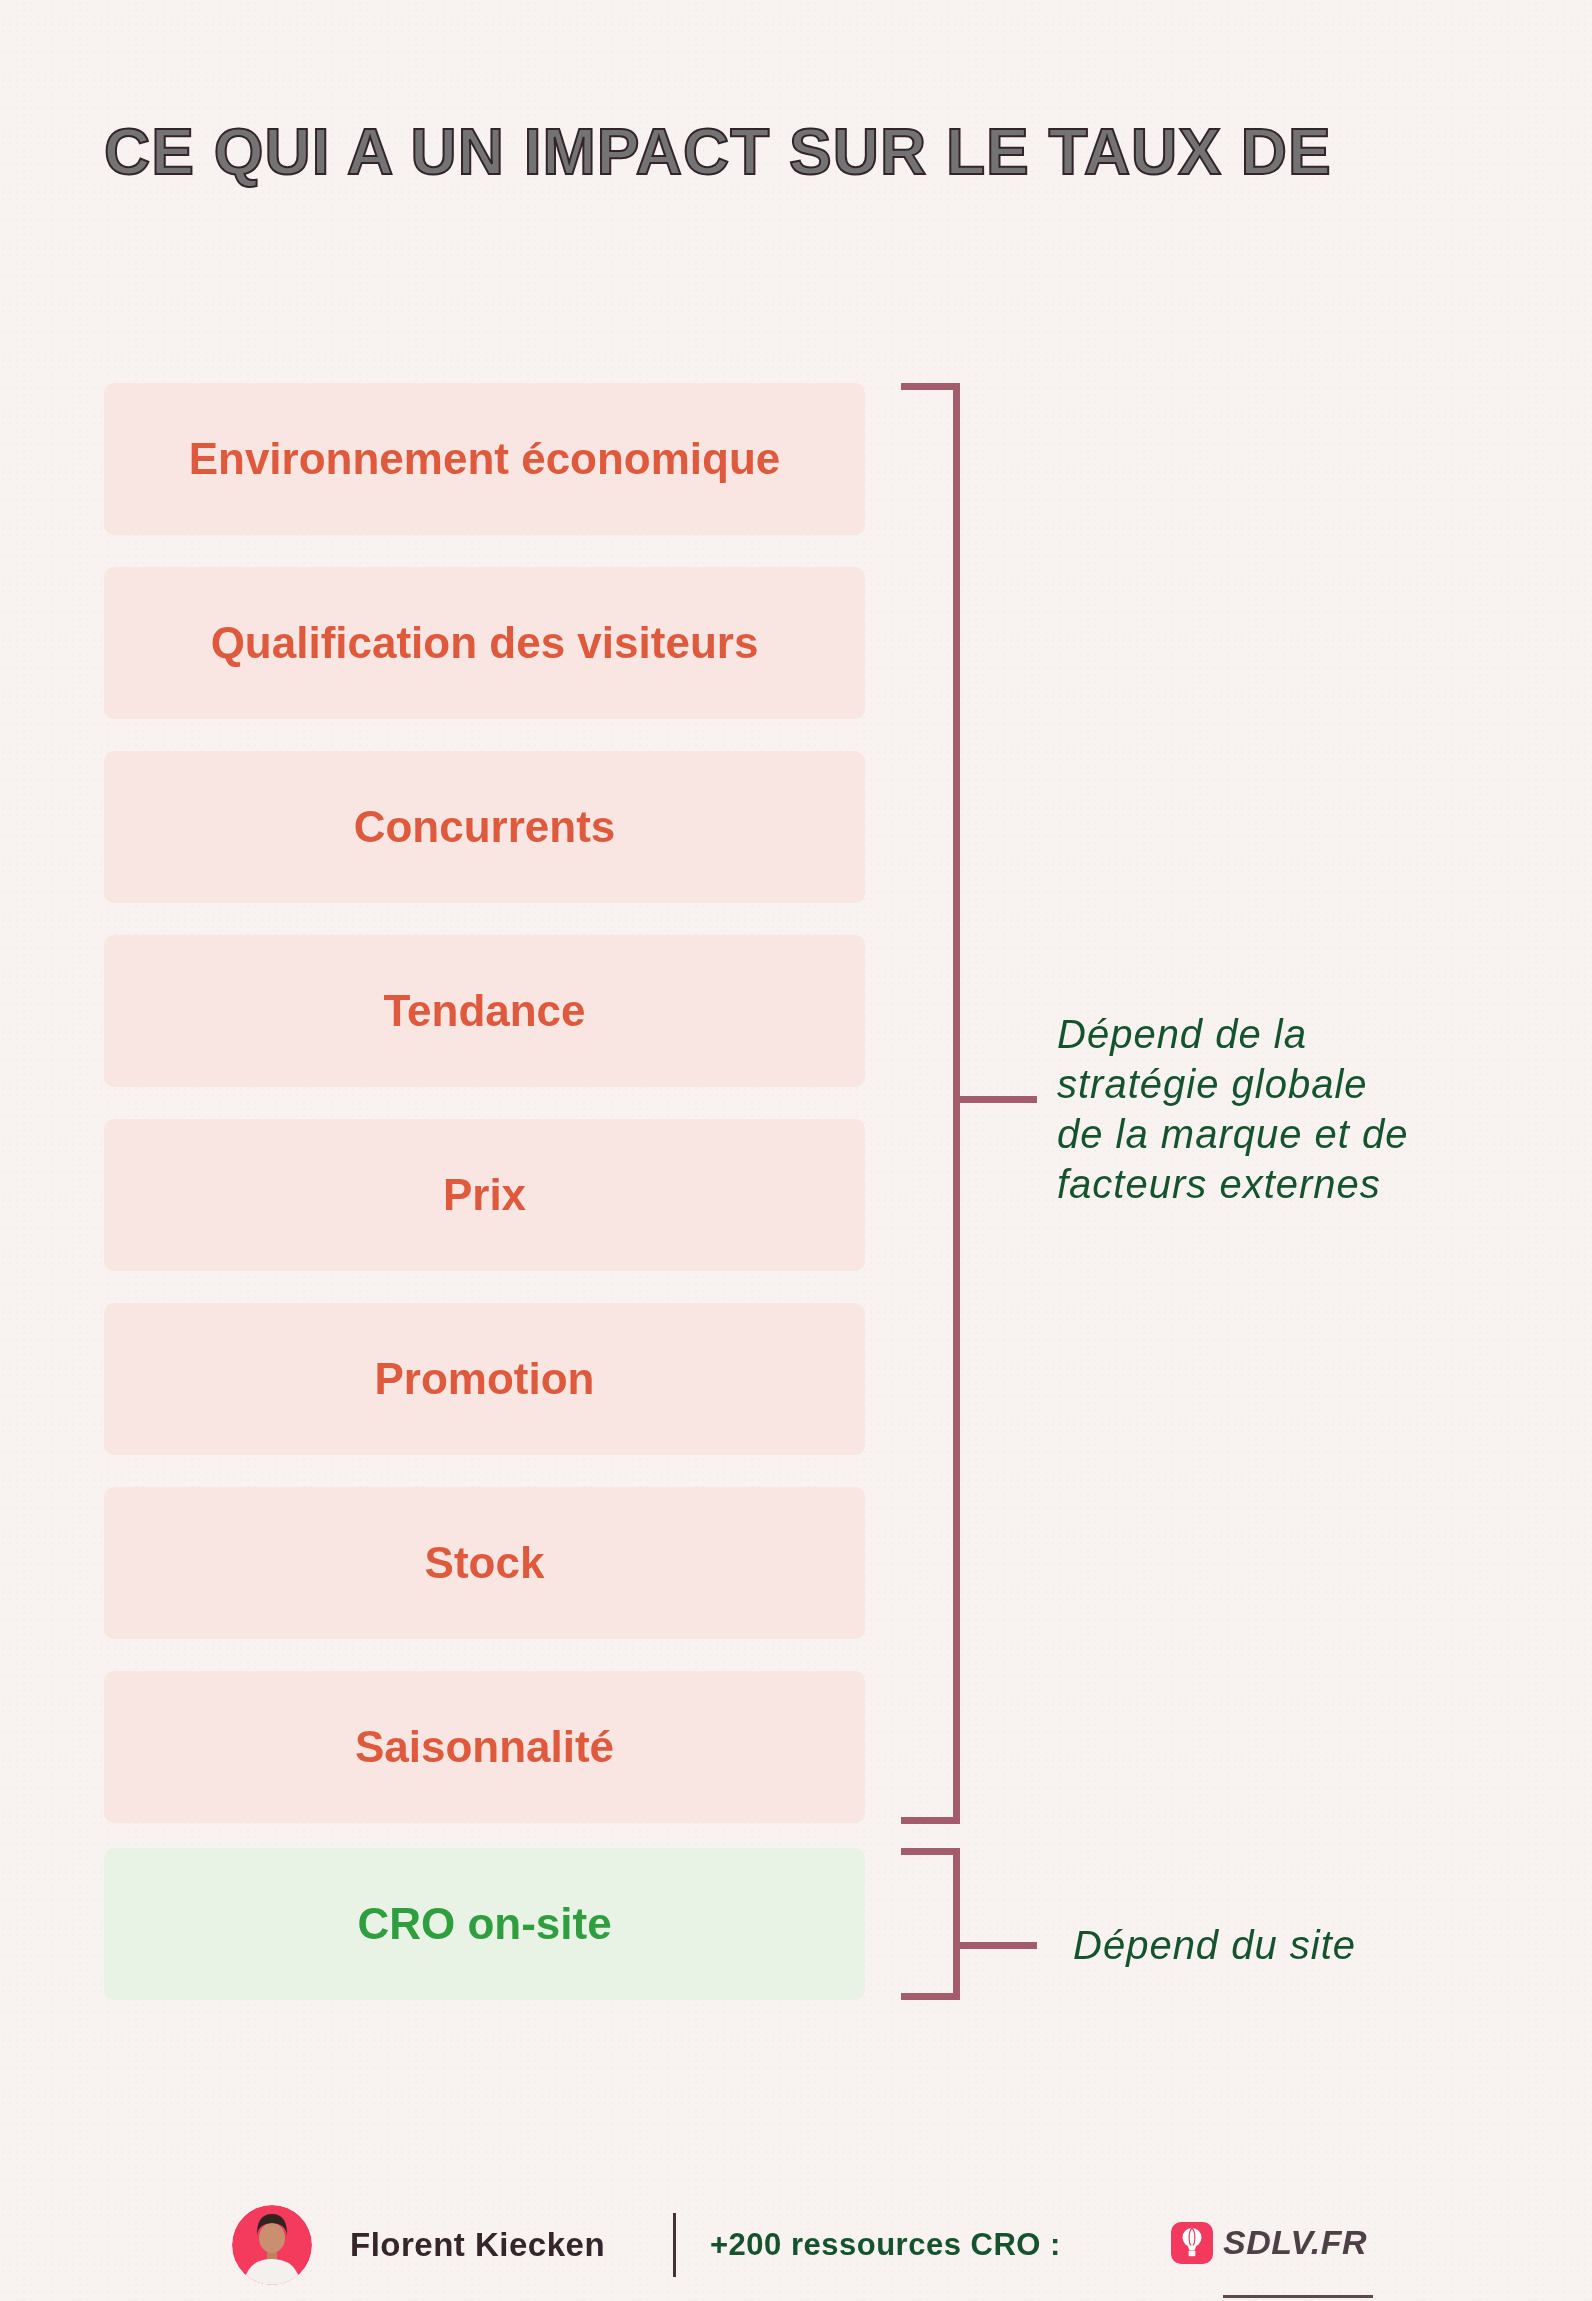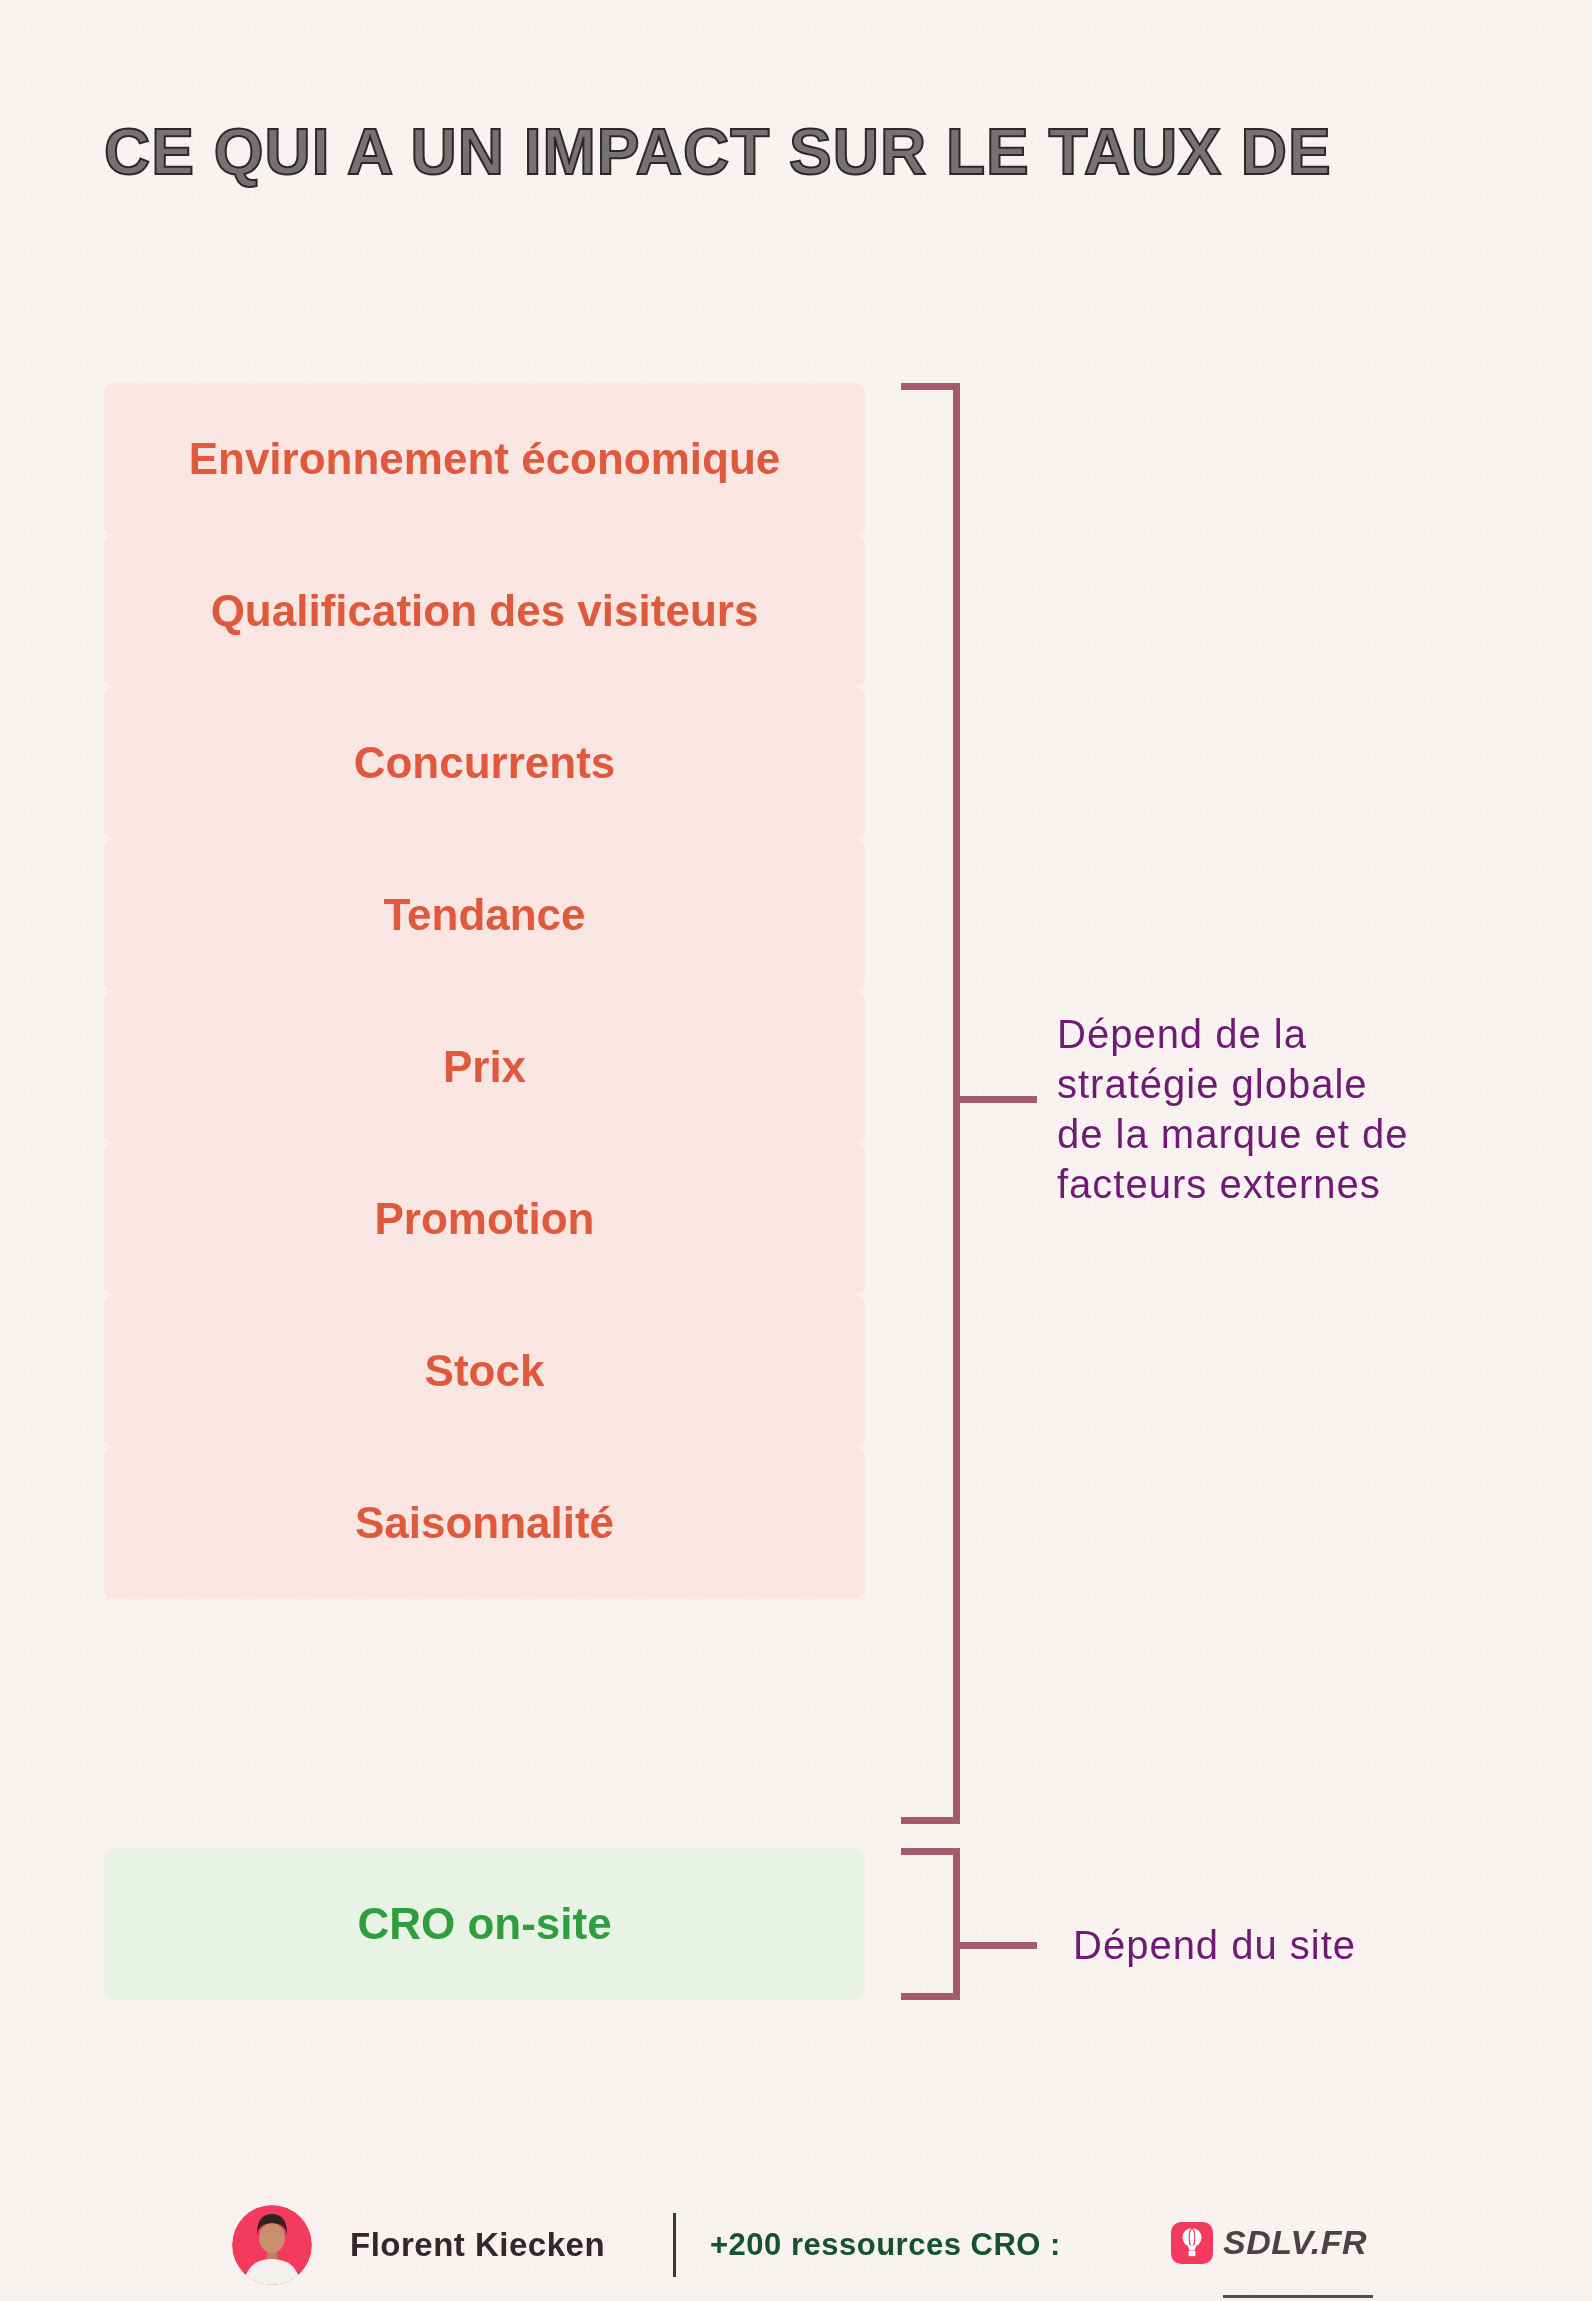--- a/index.html
+++ b/index.html
@@ -16,21 +16,21 @@
   .title{
     left:104px;top:109px;width:1453px;
     font-size:64px;line-height:86px;font-weight:900;
     letter-spacing:1px;color:#737373;
     -webkit-text-stroke:2px #33242B;
   }
 
   
   .factor-col{
     left:104px;top:383px;width:761px;
-    display:flex;flex-direction:column;
+    display:flex;flex-direction:column;gap:32px;
   }
   .factor-box{
     height:152px;border-radius:10px;background:#F9E6E2;
     display:flex;align-items:center;justify-content:center;
     font-size:44px;font-weight:bold;color:#DF5A3C;
   }
   .onsite-box{
     left:104px;top:1848px;width:761px;height:152px;border-radius:10px;
     background:#E9F3E5;display:flex;align-items:center;justify-content:center;
     font-size:44px;font-weight:bold;color:#2F9E3F;
@@ -42,21 +42,21 @@
   .b1-tick-top{left:901px;top:383px;width:59px;height:7px;}
   .b1-tick-bot{left:901px;top:1817px;width:59px;height:7px;}
   .b1-mid{left:960px;top:1096px;width:77px;height:7px;}
   .b2-vert{left:953px;top:1848px;width:7px;height:152px;}
   .b2-tick-top{left:901px;top:1848px;width:59px;height:7px;}
   .b2-tick-bot{left:901px;top:1993px;width:59px;height:7px;}
   .b2-mid{left:960px;top:1942px;width:77px;height:7px;}
 
   
   .annotation{
-    color:#701a75;font-size:40px;line-height:50px;letter-spacing:1px;
+    color:#14532d;font-size:40px;line-height:50px;letter-spacing:1px;font-style:italic;
   }
   .ann-external{left:1057px;top:1009px;}
   .ann-onsite{left:1073px;top:1921px;line-height:48px;}
 
   
   .footer{left:0;top:2201px;width:1299px;height:92px;}
   .avatar{
     left:232px;top:4px;width:80px;height:80px;border-radius:50%;
     overflow:hidden;
   }

